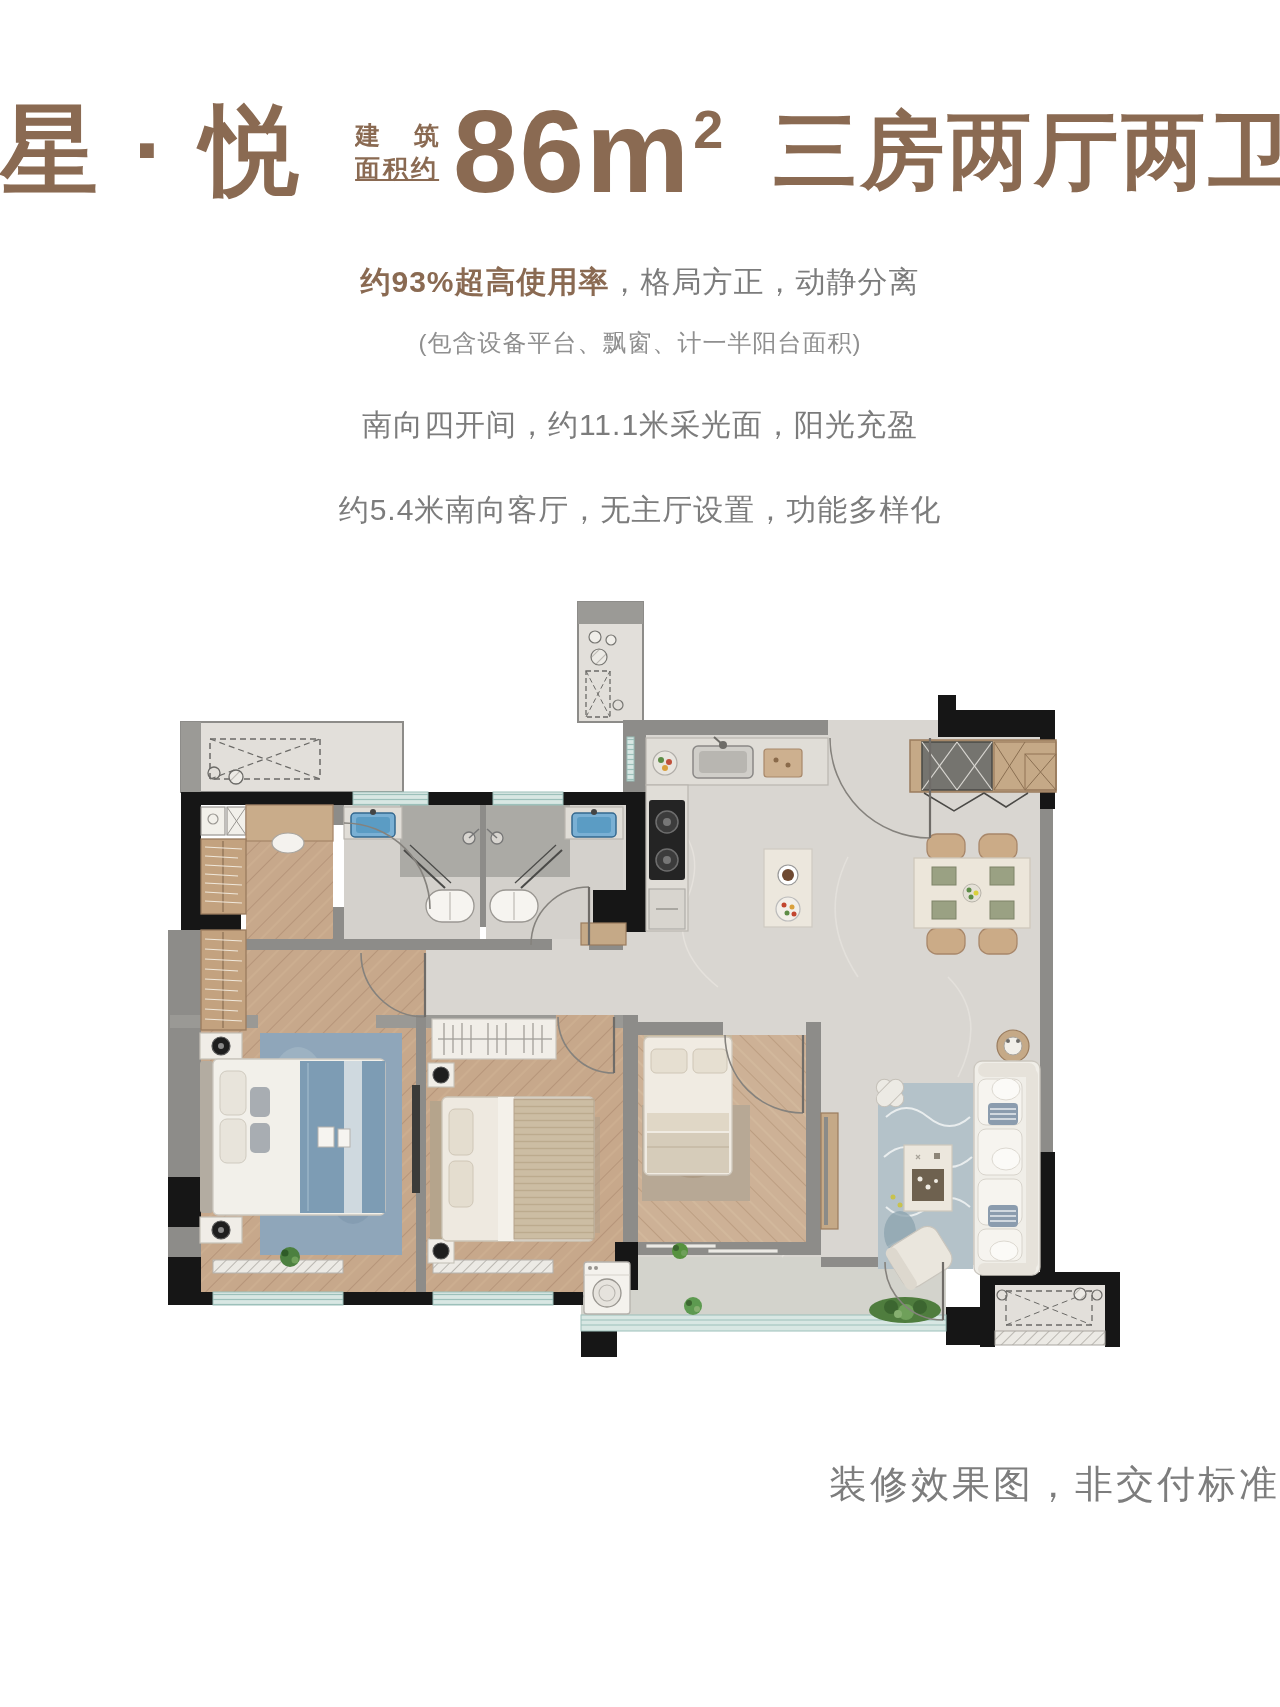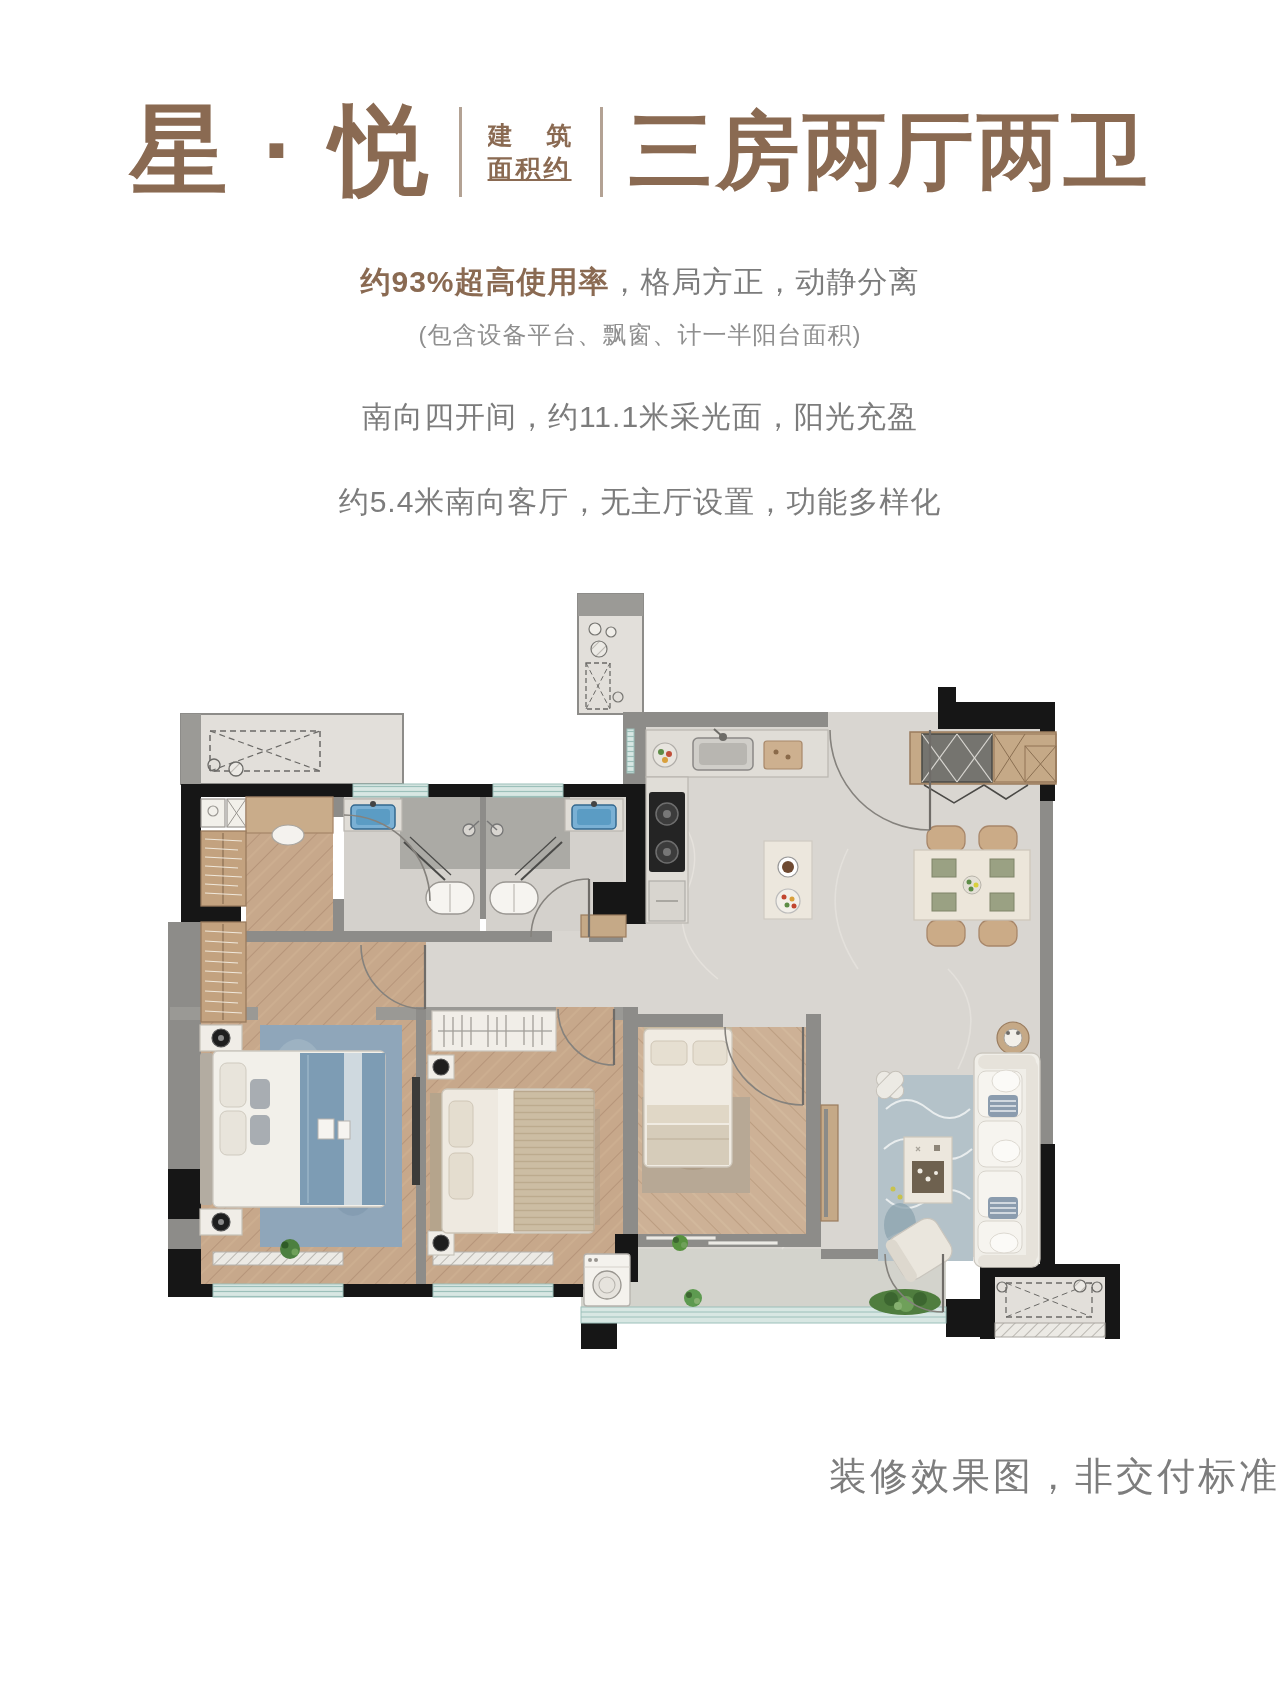--- a/index.html
+++ b/index.html
@@ -6,36 +6,36 @@
     --brown:#8a6a52;
     --gray:#7c7c7c;
     --note:#8f8f8f;
   }
   *{margin:0;padding:0;box-sizing:border-box;}
   html,body{background:#ffffff;}
   body{font-family:"Liberation Sans", sans-serif;}
   .page{width:1280px;height:1707px;background:#fff;overflow:hidden;position:relative;}
 
   
-  .header{display:flex;align-items:center;justify-content:center;gap:26px;margin-top:86px;}
+  .header{display:flex;align-items:center;justify-content:flex-start;gap:26px;margin-top:86px;}
   .title{font-size:98px;font-weight:700;color:var(--brown);letter-spacing:4px;white-space:nowrap;}
   .vdiv{width:3px;height:90px;background:#b3a294;}
   .area{display:flex;align-items:center;gap:12px;}
   .area-label{width:86px;font-size:25px;color:var(--brown);font-weight:700;line-height:1.35;}
   .area-label .l1{display:block;letter-spacing:34px;white-space:nowrap;overflow:hidden;height:33px;}
   .area-label .l2{display:block;letter-spacing:3px;text-decoration:underline;}
   .area-value{font-size:116px;font-weight:600;color:var(--brown);line-height:.9;letter-spacing:2px;}
   .area-sup{font-size:54px;font-weight:600;color:var(--brown);position:relative;top:-44px;left:2px;}
   .layout{font-size:84px;font-weight:700;color:var(--brown);letter-spacing:3px;white-space:nowrap;}
 
   
   .features{margin-top:44px;text-align:center;color:var(--gray);}
   .f-line{font-size:30px;letter-spacing:1px;}
   .f-line strong{color:var(--brown);font-weight:700;}
-  .f-note{font-size:24px;color:var(--note);margin-top:16px;letter-spacing:1px;}
+  .f-note{font-size:24px;color:var(--note);margin-top:24px;letter-spacing:1px;}
   .f-gap1{margin-top:46px;}
   .f-gap2{margin-top:44px;}
   .f-block{display:inline-block;margin-top:44px;text-align:center;}
   .f-block .f-note{text-align:left;padding-left:2px;margin-top:12px;}
 
   
   .plan-wrap{margin-top:26px;display:flex;justify-content:center;}
   .plan-wrap svg{display:block;}
 
   
@@ -47,20 +47,21 @@
 <div class="page">
 
   <div class="header">
     <div class="title">星 · 悦</div>
     <div class="vdiv"></div>
     <div class="area">
       <div class="area-label">
         <span class="l1">建筑</span>
         <span class="l2">面积约</span>
       </div>
+      <div><span class="area-value">86m</span><span class="area-sup">2</span></div>
     </div>
     <div class="vdiv"></div>
     <div class="layout">三房两厅两卫</div>
   </div>
 
   <div class="features">
     <div class="f-line"><strong>约93%超高使用率</strong><span>，格局方正，动静分离</span></div>
     <div class="f-note">(包含设备平台、飘窗、计一半阳台面积)</div>
     <div class="f-line f-gap1">南向四开间，约11.1米采光面，阳光充盈</div>
     <div class="f-line f-gap2">约5.4米南向客厅，无主厅设置，功能多样化</div>

